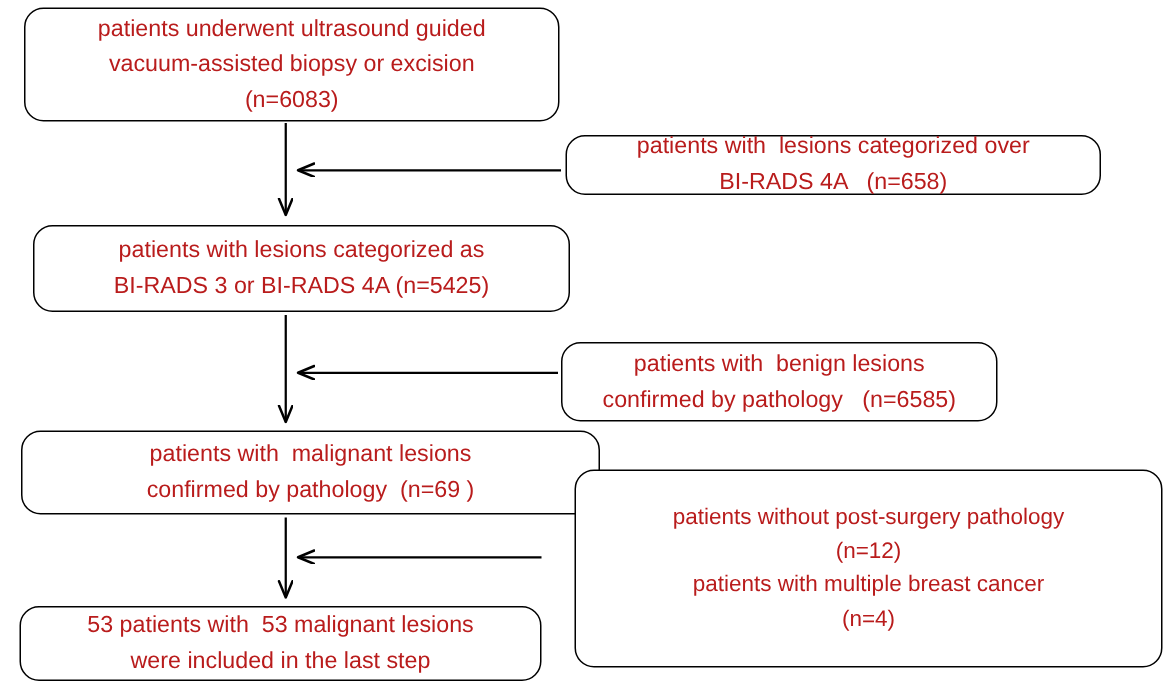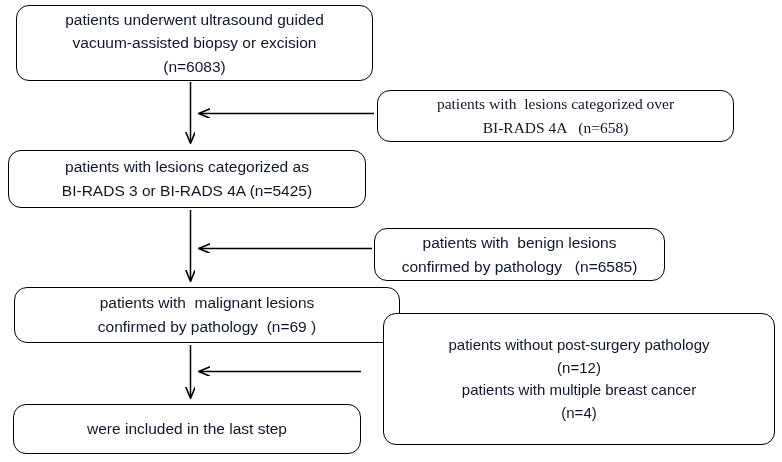--- a/index.html
+++ b/index.html
@@ -28,36 +28,36 @@
     position: absolute;
     box-sizing: border-box;
     border: 1.6px solid #000000;
     border-radius: 13px;
     background: #ffffff;
     display: flex;
     flex-direction: column;
     align-items: center;
     justify-content: center;
     text-align: center;
-    color: #0f172a;
+    color: #b91c1c;
     font-size: 15.5px;
     line-height: 1.52;
     white-space: pre;
   }
   .node .line {
     display: block;
     white-space: pre;
   }
   
   #node-enrolled   { left: 16px;  top: 5px;   width: 357px; height: 76px; }
-  #node-birads-34  { left: 8px;   top: 150px; width: 358px; height: 58px; }
+  #node-birads-34  { left: 22px;   top: 150px; width: 358px; height: 58px; }
   #node-malignant  { left: 14px;  top: 287px; width: 386px; height: 56px; }
   #node-final      { left: 13px;  top: 404px; width: 348px; height: 50px; }
   
-  #node-excl-birads { left: 377px; top: 90px;  width: 357px; height: 52px; font-family: Liberation Serif, serif; }
+  #node-excl-birads { left: 377px; top: 90px;  width: 357px; height: 40px; }
   #node-excl-benign { left: 374px; top: 228px; width: 291px; height: 53px; }
   #node-excl-other  { left: 383px; top: 313px; width: 392px; height: 132px;
                       font-size: 15px; line-height: 1.5; }
 </style>
 </head>
 <body>
 
 <div id="canvas">
 
   <svg class="arrow-layer" viewBox="0 0 782 462" width="782" height="462">
@@ -86,20 +86,21 @@
     <span class="line">patients with lesions categorized as</span>
     <span class="line">BI-RADS 3 or BI-RADS 4A (n=5425)</span>
   </div>
 
   <div class="node" id="node-malignant">
     <span class="line">patients with  malignant lesions</span>
     <span class="line">confirmed by pathology  (n=69 )</span>
   </div>
 
   <div class="node" id="node-final">
+    <span class="line">53 patients with  53 malignant lesions</span>
     <span class="line">were included in the last step</span>
   </div>
 
   <div class="node" id="node-excl-birads">
     <span class="line">patients with  lesions categorized over</span>
     <span class="line">BI-RADS 4A   (n=658)</span>
   </div>
 
   <div class="node" id="node-excl-benign">
     <span class="line">patients with  benign lesions</span>

